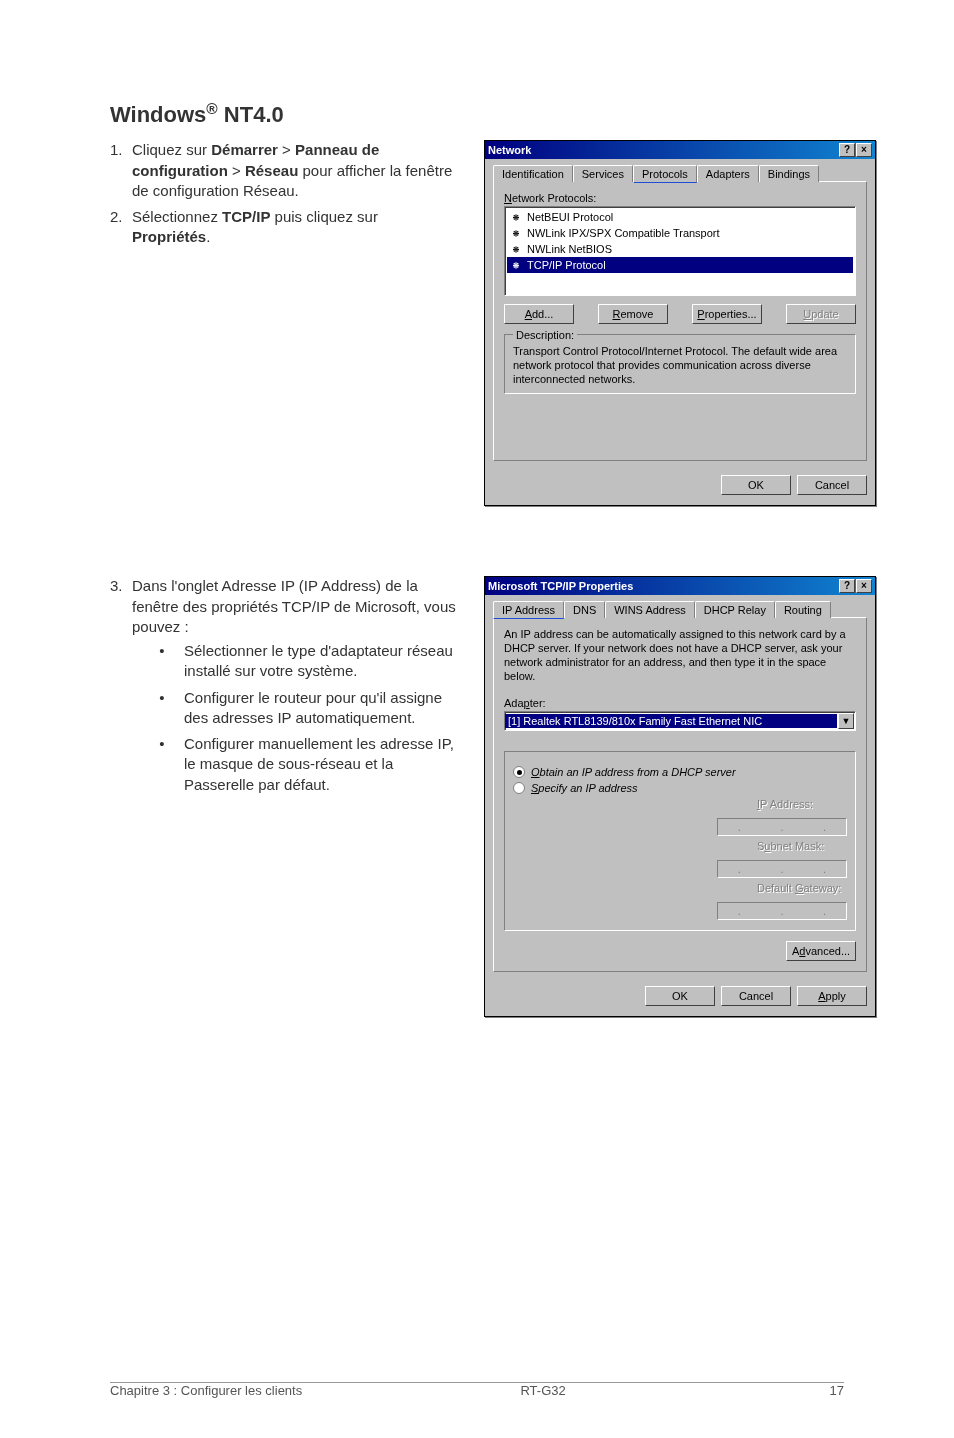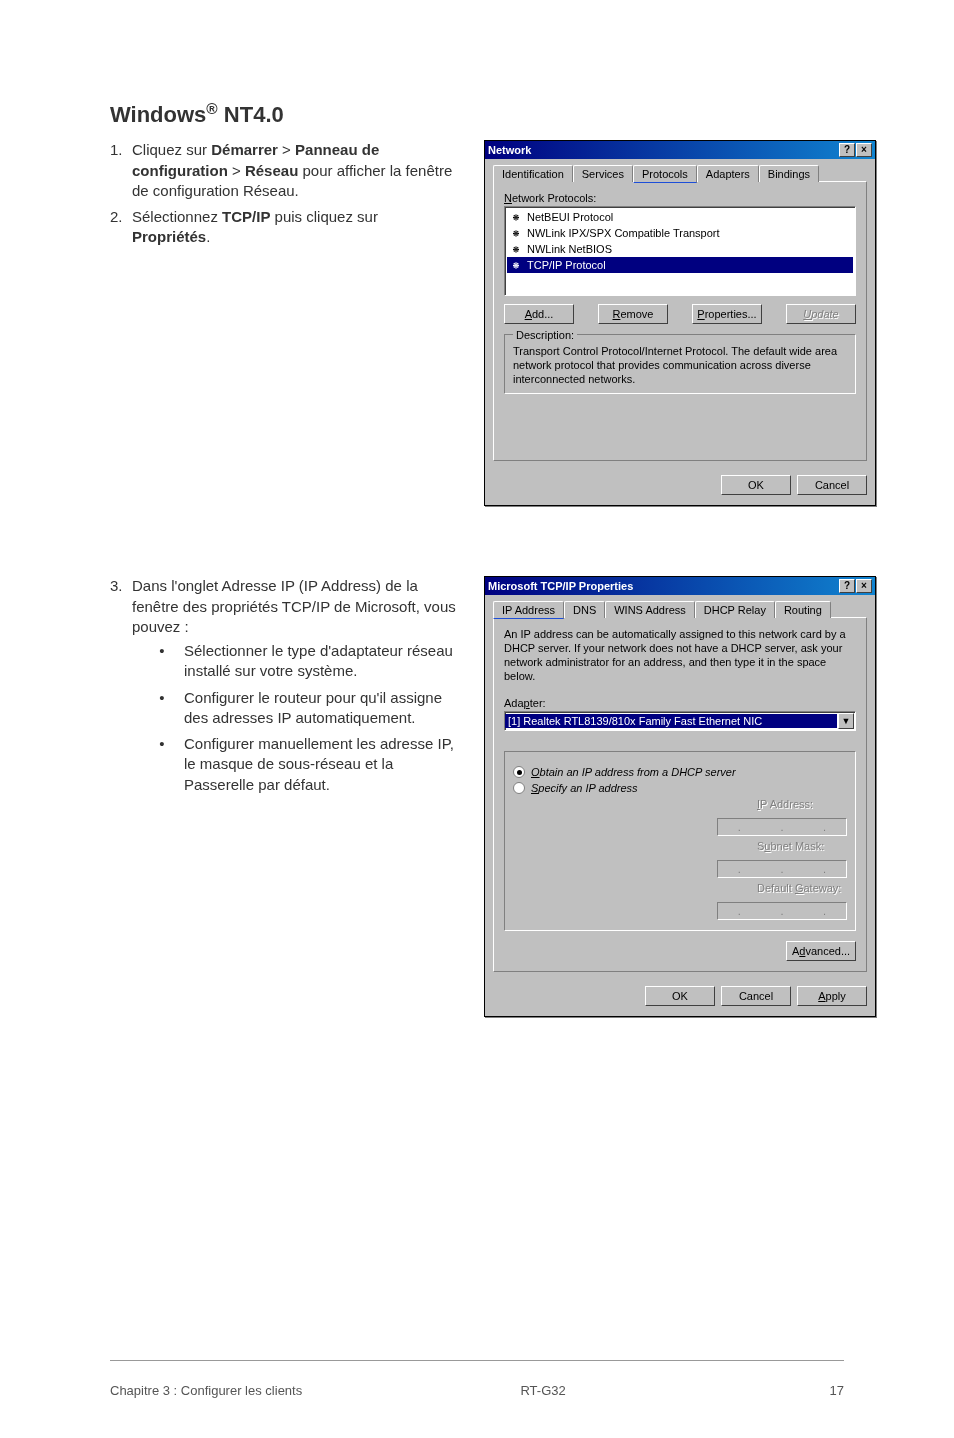--- a/index.html
+++ b/index.html
@@ -93,21 +93,21 @@
   .proto-icon { width: 14px; height: 14px; display: inline-flex; align-items: center; justify-content: center; font-size: 10px; }
   .btn {
     background: #c0c0c0;
     border: 1px solid #fff;
     border-right-color: #404040; border-bottom-color: #404040;
     padding: 3px 4px;
     font-size: 11px;
     min-width: 70px;
     text-align: center;
   }
-  .btn.disabled { color: #808080; text-shadow: 1px 1px 0 #fff; font-style: italic; }
+  .btn.disabled { color: #808080; text-shadow: 1px 1px 0 #fff; }
   .btn-row { display: flex; gap: 6px; margin-top: 8px; justify-content: space-between; }
   .group {
     border: 1px solid #808080;
     border-right-color: #fff; border-bottom-color: #fff;
     padding: 6px 8px;
     margin-top: 10px;
     position: relative;
   }
   .group-title { position: relative; top: -12px; background: #c0c0c0; display: inline-block; padding: 0 3px; }
   .group-text { font-size: 11px; margin-top: -8px; line-height: 1.25; }
@@ -149,21 +149,21 @@
     display: flex; align-items: center; justify-content: space-around;
     color: #808080; font-size: 11px;
   }
   .second-row { margin-top: 70px; }
   .footer {
     position: absolute;
     bottom: 40px;
     left: 110px;
     right: 110px;
     border-top: 1px solid #999;
-    padding-top: 22px;
+    padding-top: 0;
     display: flex;
     justify-content: space-between;
     font-size: 13px;
     color: #555;
   }
   .footer .pg { width: 60px; text-align: right; }
 </style>
 </head>
 <body>
 

